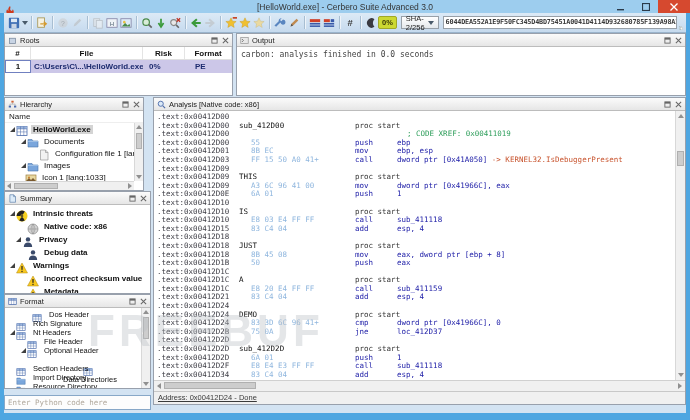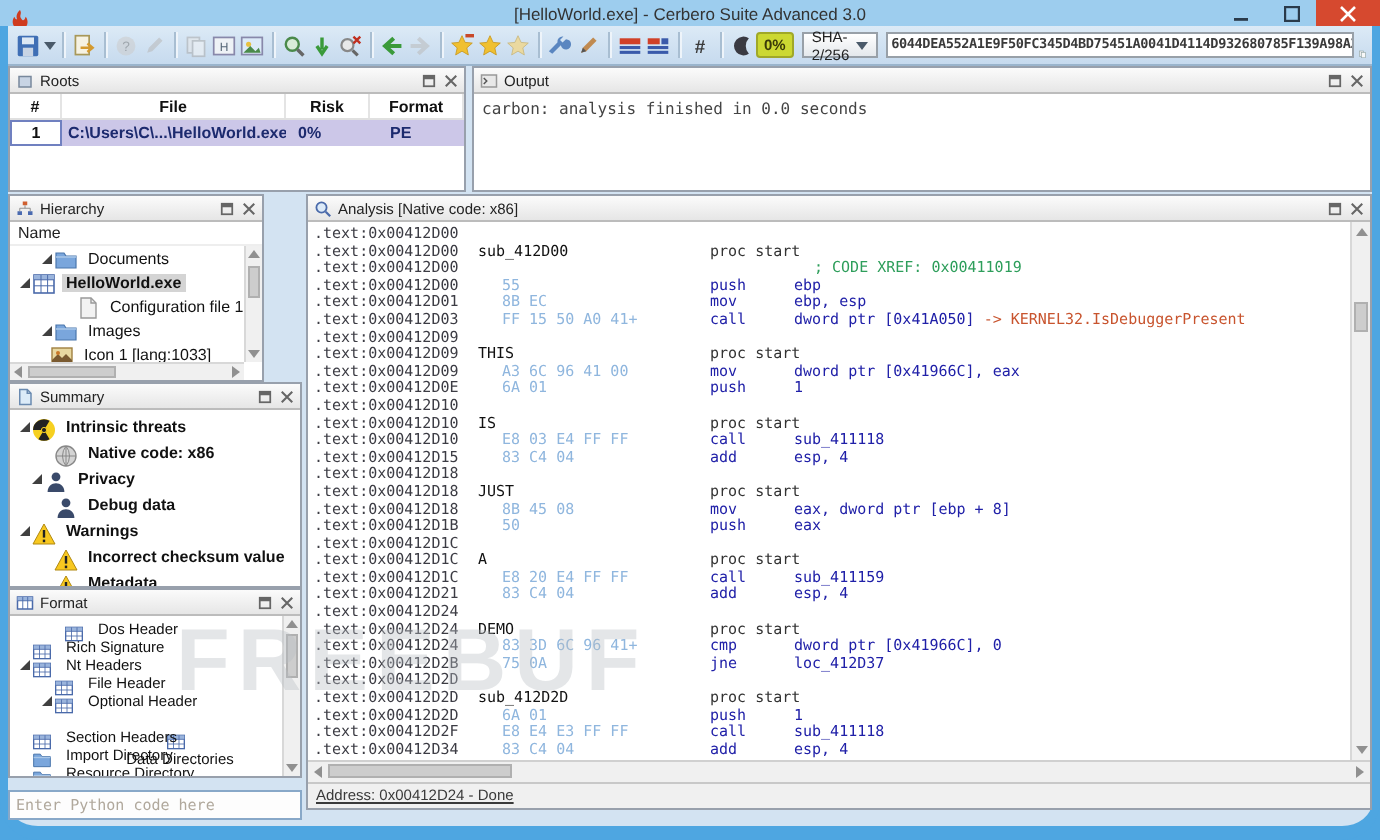--- a/index.html
+++ b/index.html
@@ -1,20 +1,20 @@
 <!DOCTYPE html>
 <html><head>
 <meta charset="utf-8">
 <style>
   * { margin:0; padding:0; box-sizing:border-box; }
   html,body { width:690px; height:420px; overflow:hidden; }
   body { font-family:"Liberation Sans", sans-serif; background:#4ea6e1; }
   .window { position:absolute; left:0; top:0; width:690px; height:420px;
             border-left:4px solid #4ea6e1; border-right:4px solid #4ea6e1; border-bottom:7px solid #4ea6e1;
-            background:#d3e3f2;border-radius:19px; }
+            background:#d3e3f2; }
   
   .titlebar { position:absolute; left:-4px; top:0; width:690px; height:13px; background:#9dcdee; display:flex; align-items:center; }
   .titlebar .logo { width:10px; height:10px; margin-left:5px; }
   .title-text { position:absolute; left:0; width:100%; text-align:center; font-size:8.5px; color:#333; }
   .winbtns { margin-left:auto; display:flex; height:13px; z-index:2; }
   .winbtn { width:25px; height:13px; display:flex; align-items:center; justify-content:center; }
   .winbtn.close { width:32px; background:#d6492f; }
   
   .toolbar { position:absolute; left:0; top:13px; width:682px; height:20px;
              background:linear-gradient(#dceaf6,#c6daee); border-bottom:1px solid #9ab4cc;
@@ -348,21 +348,21 @@
           <span class="pbtn">
               <svg viewBox="0 0 8 8">
                 <path d="M1 1l6 6M7 1l-6 6" stroke="#666" stroke-width="1.2"></path>
               </svg>
             </span>
         </span>
       </div>
       <div class="outbody">carbon: analysis finished in 0.0 seconds</div>
     </div>
 
-    <div class="panel hier" style="left:0;top:64px;width:128px;height:94px;">
+    <div class="panel hier" style="left:0;top:64px;width:140px;height:94px;">
       <div class="ptitle">
         <svg viewBox="0 0 12 12">
             <rect x="4.5" y="1" width="3" height="2.5" fill="#d06030"></rect>
             <rect x="1" y="7.5" width="3" height="2.5" fill="#4a6ab0"></rect>
             <rect x="8" y="7.5" width="3" height="2.5" fill="#4a6ab0"></rect>
             <path d="M6 3.5v2M2.5 7.5V5.5h7v2" stroke="#888" fill="none" stroke-width=".6"></path>
           </svg>
         <span>Hierarchy</span>
         <span class="pbtns">
           <span class="pbtn">
@@ -383,40 +383,40 @@
         <div class="sbv" style="bottom:9px;">
           <span class="arr up" style="left:1px;top:2px;"></span>
           <span class="sb-thumb" style="left:1px;top:10px;width:6px;height:16px;"></span>
           <span class="arr dn" style="left:1px;bottom:2px;"></span>
         </div>
         <div class="sbh">
           <span class="arr lf" style="left:2px;top:1px;"></span>
           <span class="sb-thumb" style="left:9px;top:1px;width:44px;height:6px;"></span>
           <span class="arr rt" style="right:2px;top:1px;"></span>
         </div>
-      <div class="trow" style="padding-left: 14px;">
-            <span class="exp">
-              <span class="tri-exp"></span>
-            </span>
-            <span class="icn"><svg viewBox="0 0 12 12">
-                <path d="M1 2.5h4l1 1.5h5v6H1z" fill="#7aa6dc" stroke="#4a76ac" stroke-width=".6"></path>
-                <path d="M1 4.5h10" stroke="#a8c6e8" stroke-width=".8"></path>
-              </svg></span>
-            <span class="lab">Documents</span>
-          </div>
-          <div class="trow" style="padding-left: 3px;">
+      <div class="trow" style="padding-left: 3px;">
             <span class="exp">
               <span class="tri-exp"></span>
             </span>
             <span class="icn"><svg viewBox="0 0 12 12">
                 <rect x="1" y="1.5" width="10" height="9" fill="#fff" stroke="#4a6aaa" stroke-width=".8"></rect>
                 <rect x="1" y="1.5" width="10" height="2.4" fill="#9ab4dc"></rect>
                 <path d="M1 3.9h10M1 6.9h10M4.5 1.5v9M7.8 1.5v9" stroke="#4a6aaa" stroke-width=".5" fill="none"></path>
               </svg></span>
             <span class="lab b sel">HelloWorld.exe</span>
+          </div>
+          <div class="trow" style="padding-left: 14px;">
+            <span class="exp">
+              <span class="tri-exp"></span>
+            </span>
+            <span class="icn"><svg viewBox="0 0 12 12">
+                <path d="M1 2.5h4l1 1.5h5v6H1z" fill="#7aa6dc" stroke="#4a76ac" stroke-width=".6"></path>
+                <path d="M1 4.5h10" stroke="#a8c6e8" stroke-width=".8"></path>
+              </svg></span>
+            <span class="lab">Documents</span>
           </div>
           <div class="trow" style="padding-left: 25px;">
             <span class="exp"></span>
             <span class="icn"><svg viewBox="0 0 12 12">
                 <path d="M2.5 1h5L10 3.5V11H2.5z" fill="#f2f2f2" stroke="#999" stroke-width=".7"></path>
                 <path d="M7.5 1v2.5H10" fill="none" stroke="#999" stroke-width=".7"></path>
               </svg></span>
             <span class="lab">Configuration file 1 [lang:1033]</span>
           </div>
           <div class="trow" style="padding-left: 14px;">

